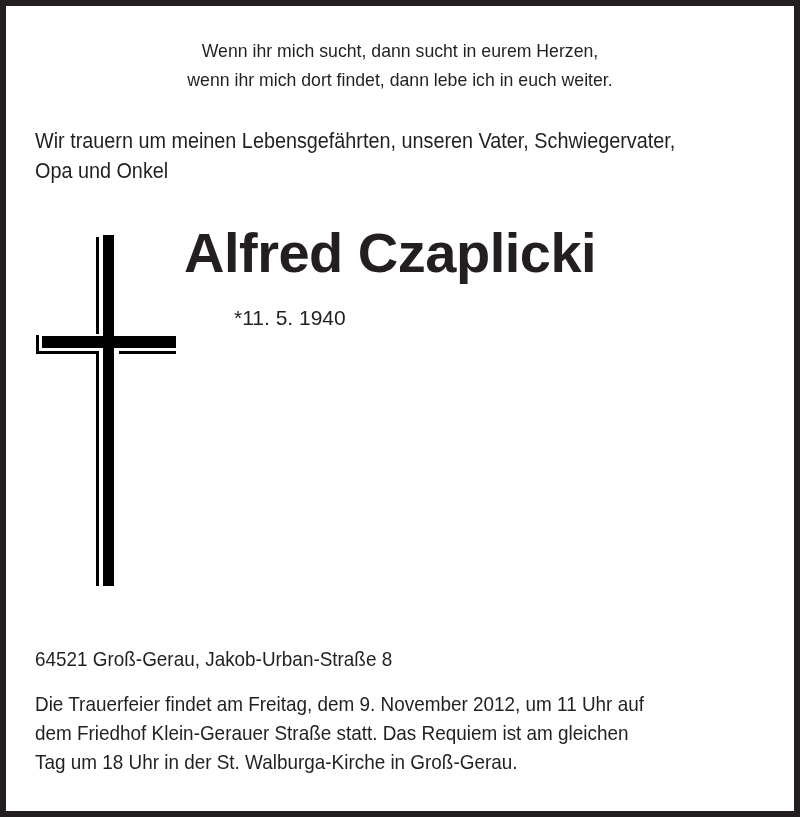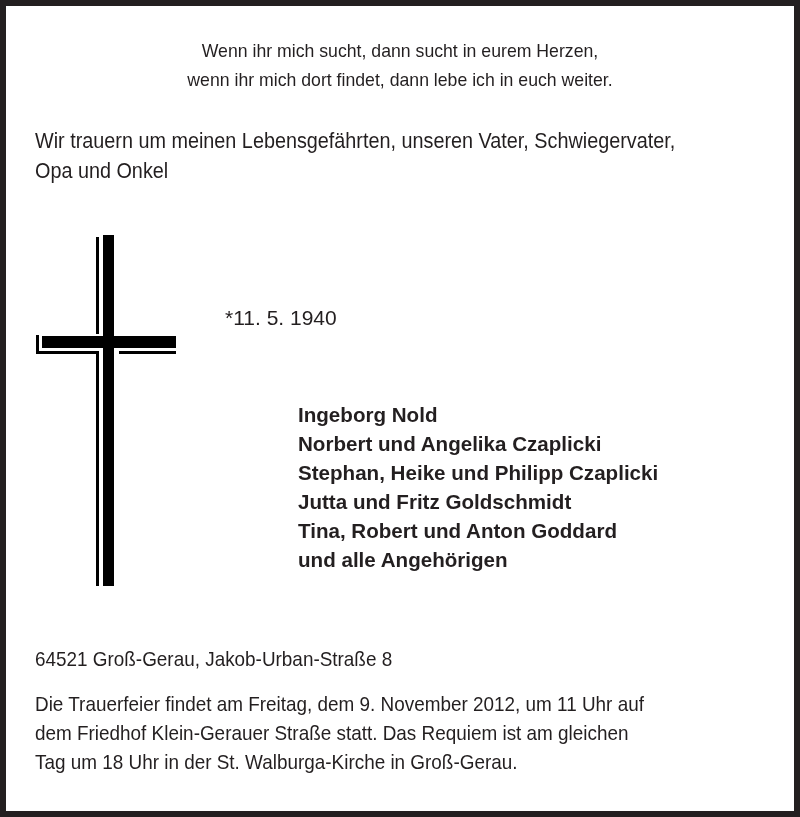--- a/index.html
+++ b/index.html
@@ -45,21 +45,21 @@
       line-height: 70px;
       white-space: nowrap;
     }
     .dates {
       position: absolute;
       top: 298px;
       font-size: 21px;
       line-height: 28px;
       white-space: nowrap;
     }
-    .born { left: 219px; }
+    .born { left: 228px; }
     .died { left: 436px; }
     .cross { position: absolute; left: 0; top: 0; }
     .family {
       position: absolute;
       left: 292px; top: 394px;
       font-size: 21px;
       font-weight: bold;
       line-height: 29px;
       white-space: nowrap;
     }
@@ -108,31 +108,24 @@
 
     <rect x="36" y="330" width="134" height="12" fill="#000"></rect>
 
     <rect x="30" y="345" width="63" height="3" fill="#000"></rect>
 
     <rect x="30" y="329" width="3" height="19" fill="#000"></rect>
 
     <rect x="113" y="345" width="57" height="3" fill="#000"></rect>
   </svg>
 
+  <div class="name">Alfred Czaplicki</div>
 
   <div class="dates born">*11. 5. 1940</div>
 
-  <div class="family">
-    <div>Ingeborg Nold</div>
-    <div>Norbert und Angelika Czaplicki</div>
-    <div>Stephan, Heike und Philipp Czaplicki</div>
-    <div>Jutta und Fritz Goldschmidt</div>
-    <div>Tina, Robert und Anton Goddard</div>
-    <div>und alle Angehörigen</div>
-  </div>
 
   <div class="address">64521 Groß-Gerau, Jakob-Urban-Straße 8</div>
 
   <div class="ceremony">
     <div>Die Trauerfeier findet am Freitag, dem 9. November 2012, um 11 Uhr auf</div>
     <div>dem Friedhof Klein-Gerauer Straße statt. Das Requiem ist am gleichen</div>
     <div>Tag um 18 Uhr in der St. Walburga-Kirche in Groß-Gerau.</div>
   </div>
 
 </div>

